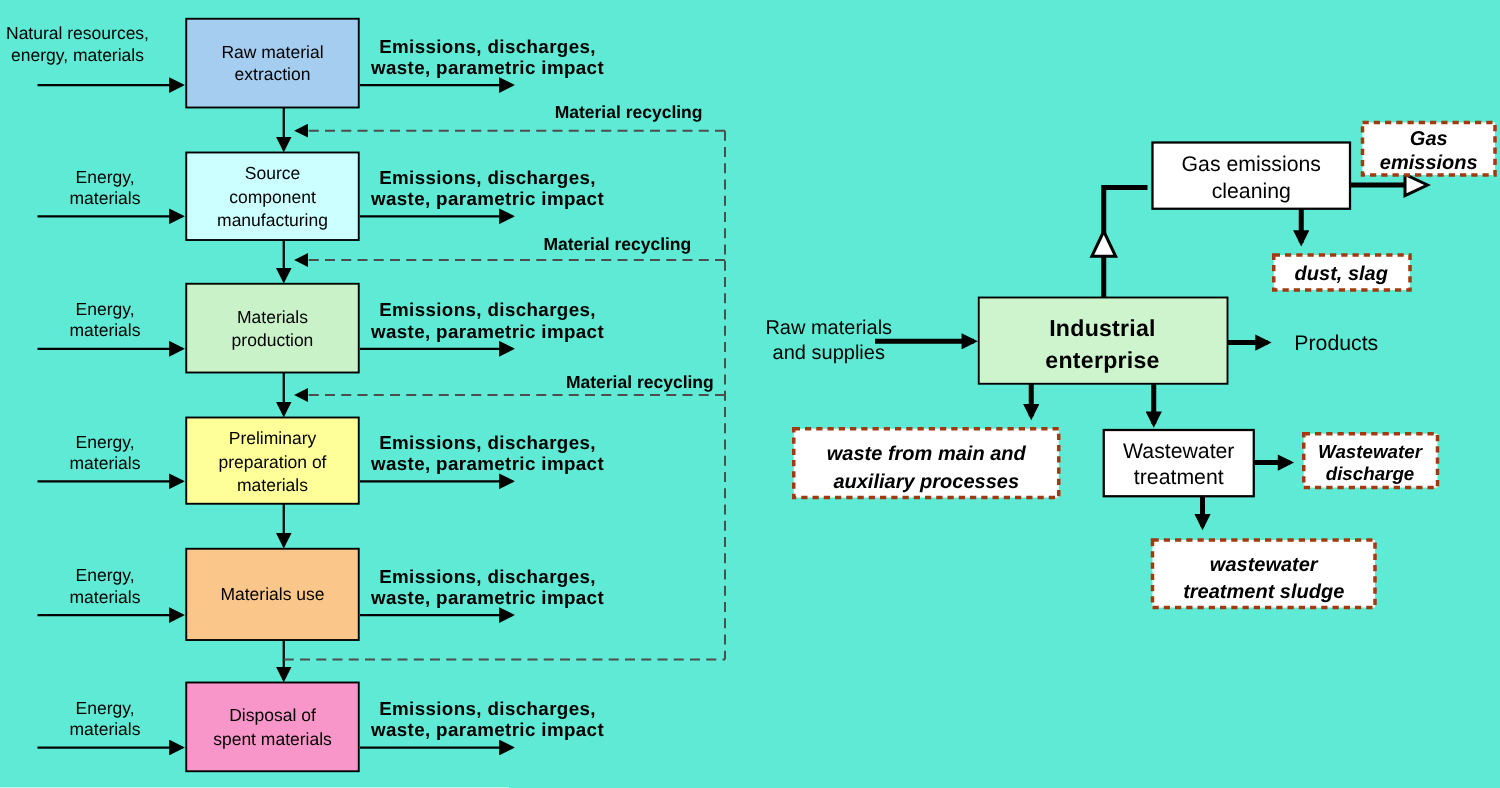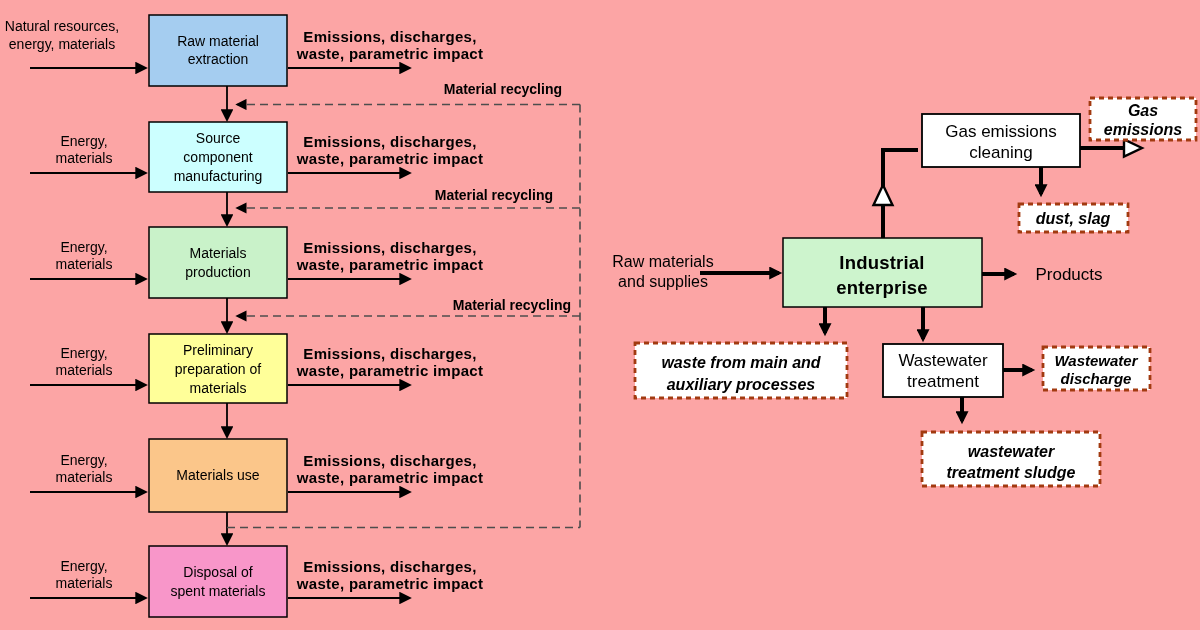--- a/index.html
+++ b/index.html
@@ -1,16 +1,16 @@
 <!DOCTYPE html>
 <html><head>
 <meta charset="utf-8">
 <style>
   html,body{margin:0;padding:0;background:#fff;}
-  #stage{position:relative;width:1200px;height:630px;background:#fca5a5;overflow:hidden;}
+  #stage{position:relative;width:1200px;height:630px;background:#5eead4;overflow:hidden;}
   svg text{font-family:"Liberation Sans","DejaVu Sans",sans-serif;fill:#000;}
   .t14{font-size:14px;}
   .b15{font-size:15px;font-weight:bold;letter-spacing:.3px;}
   .mr{font-size:14px;font-weight:bold;}
   .t17{font-size:17px;}
   .t16{font-size:16px;}
   .b18{font-size:18.5px;font-weight:bold;letter-spacing:.2px;}
   .bi16{font-size:16px;font-weight:bold;font-style:italic;}
   .bi15{font-size:15px;font-weight:bold;font-style:italic;}
   .ln{stroke:#000;stroke-width:1.8;fill:none;}

